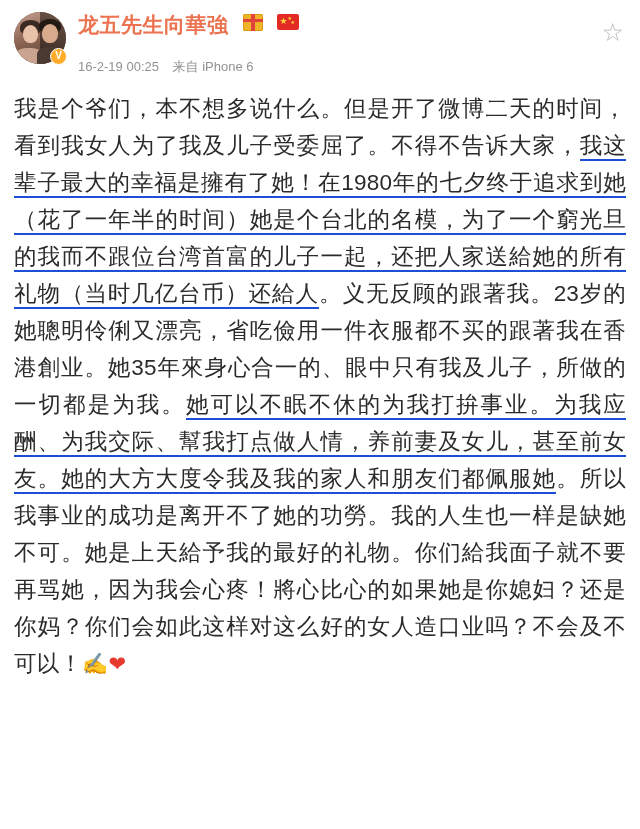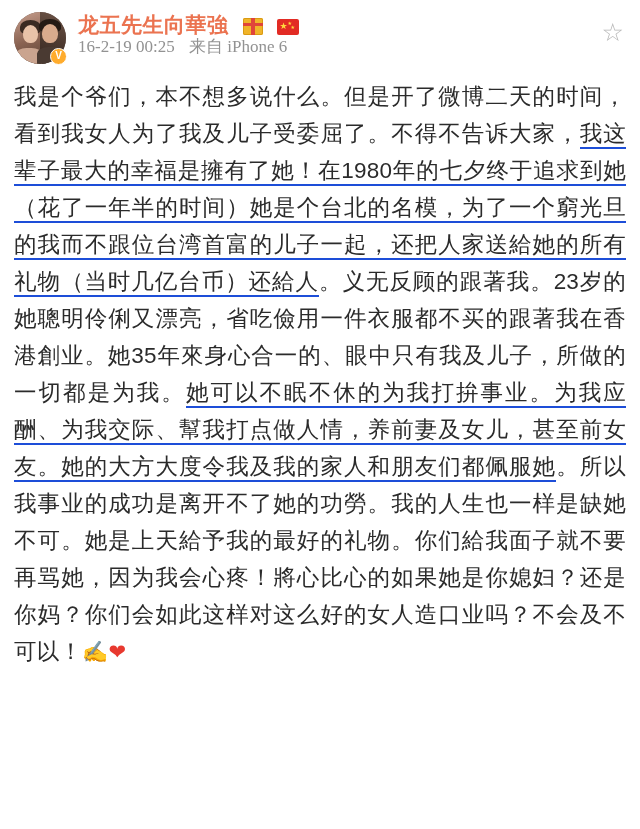--- a/index.html
+++ b/index.html
@@ -110,21 +110,21 @@
     font-weight: bold;
   }
   .meta {
     flex: 1 1 auto;
     padding-left: 12px;
     padding-top: 4px;
     min-width: 0;
   }
   .name-row {
     display: flex;
-    align-items: flex-end;
+    align-items: flex-start;
     gap: 14px;
     line-height: 1;
   }
   .username {
     color: #eb7350;
     font-size: 21px;
     font-weight: bold;
     letter-spacing: 0.5px;
     white-space: nowrap;
   }
@@ -172,25 +172,24 @@
     line-height: 5px;
   }
   .badge-flag .star3 {
     position: absolute;
     left: 14px; top: 6px;
     color: #ffd83d;
     font-size: 5px;
     line-height: 5px;
   }
   .time-row {
-    margin-top: 0;
-    font-size: 17px;
+    margin-top: 23px;
+    font-size: 13px;
     color: #929292;
     white-space: nowrap;
-    font-family: Liberation Serif, serif;
   }
   .time-row .source {
     margin-left: 10px;
     color: #929292;
   }
   .star-btn {
     position: absolute;
     right: 2px;
     top: 10px;
     font-size: 25px;

